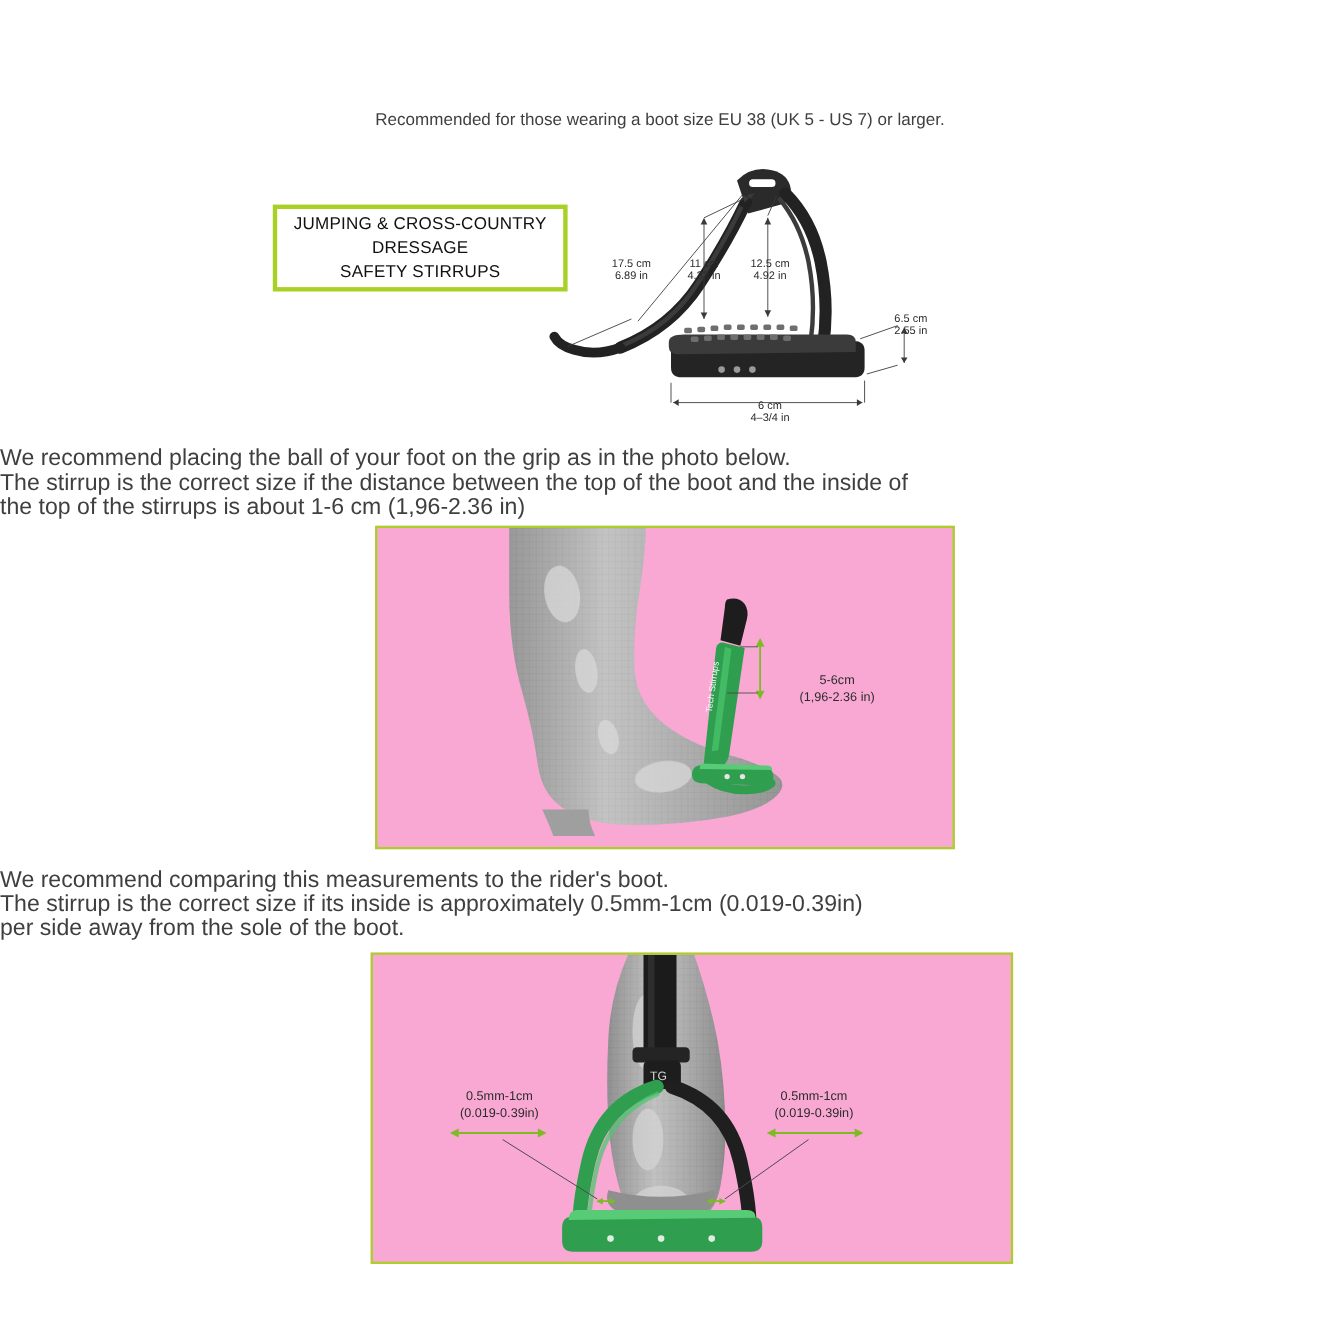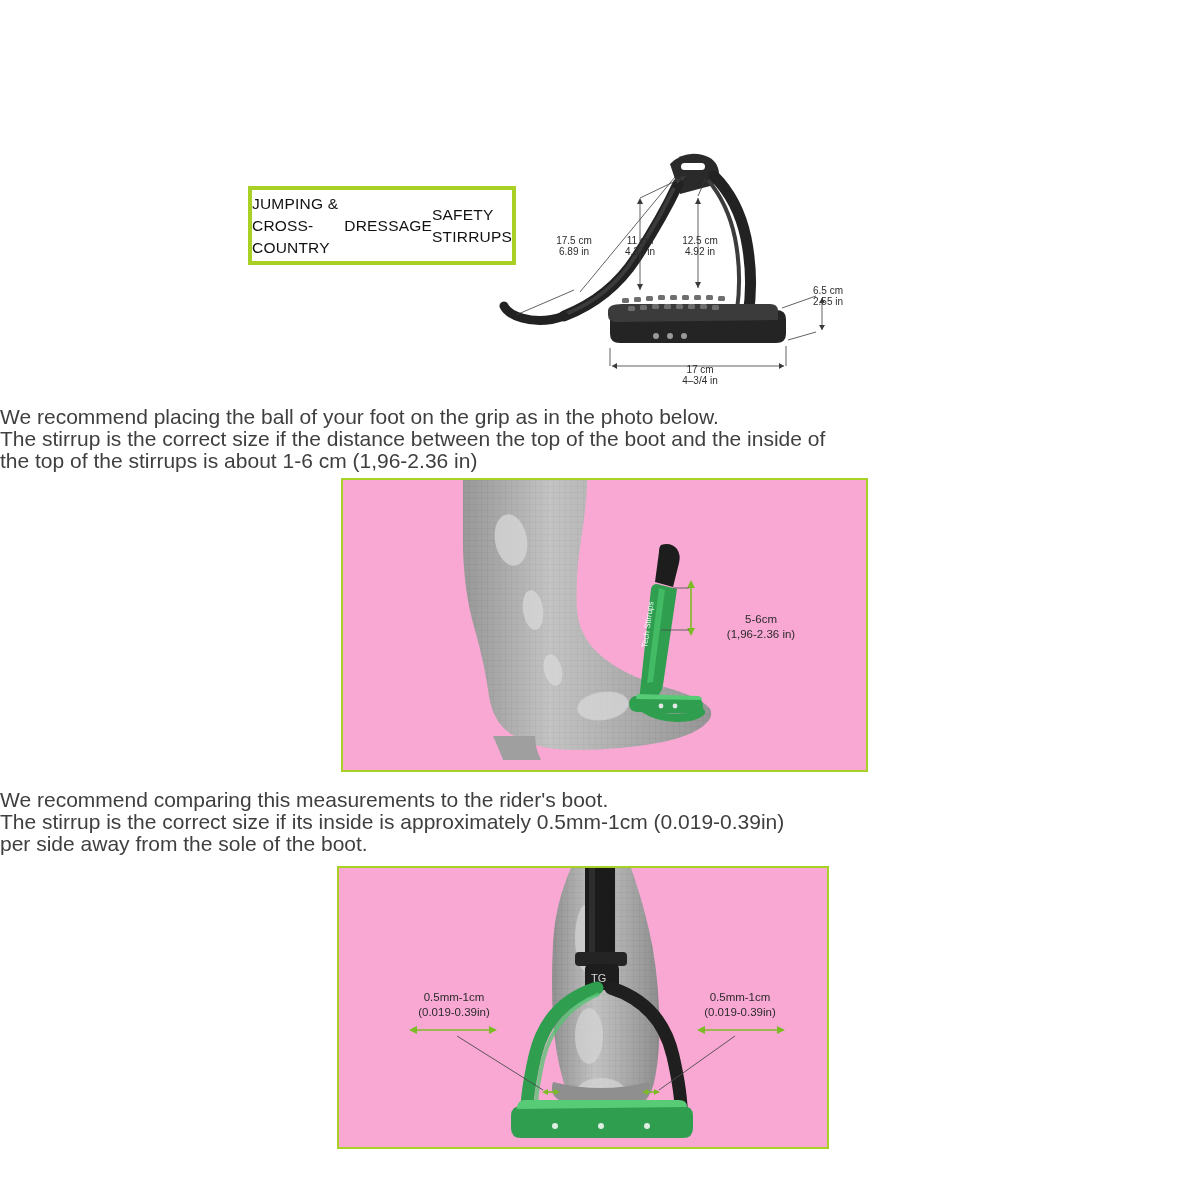--- a/index.html
+++ b/index.html
@@ -60,41 +60,41 @@
   .category-box {
     position: absolute;
     left: 248px;
     top: 186px;
     width: 268px;
     height: 79px;
     border: 4px solid #a9d125;
     background: #ffffff;
     box-sizing: border-box;
     display: flex;
-    flex-direction: row;
+    flex-direction: column;
     align-items: center;
     justify-content: center;
     line-height: 22px;
   }
   .category-box div {
     font-size: 15.5px;
     color: #111111;
     letter-spacing: 0.2px;
   }
 
   
   .photo-frame {
     position: absolute;
     border: 2px solid #a9d125;
     background: #f9a8d4;
     box-sizing: border-box;
     overflow: hidden;
   }
   .frame-1 { left: 341px; top: 478px; width: 527px; height: 294px; }
-  .frame-2 { left: 337px; top: 866px; width: 492px; height: 283px; }
+  .frame-2 { left: 337px; top: 866px; width: 584px; height: 283px; }
 
   
   .tech-area {
     position: absolute;
     left: 470px;
     top: 140px;
     width: 420px;
     height: 260px;
   }
   .dim-label {
@@ -116,20 +116,21 @@
     white-space: nowrap;
   }
 
   svg { display: block; }
 </style>
 </head>
 <body>
 
 <div class="page">
 
+  <div class="subtitle">Recommended for those wearing a boot size EU 38 (UK 5 - US 7) or larger.</div>
 
   <div class="category-box">
     <div>JUMPING &amp; CROSS-COUNTRY</div>
     <div>DRESSAGE</div>
     <div>SAFETY STIRRUPS</div>
   </div>
 
   <div class="tech-area">
     <svg width="420" height="260" viewBox="0 0 420 260">
 
@@ -221,21 +222,21 @@
     </div>
     <div class="dim-label" style="left:200px; top:95px; width:60px;">
       <div>12.5 cm</div>
       <div>4.92 in</div>
     </div>
     <div class="dim-label" style="left:330px; top:145px; width:56px;">
       <div>6.5 cm</div>
       <div>2.55 in</div>
     </div>
     <div class="dim-label" style="left:200px; top:224px; width:60px;">
-      <div>17 cm</div>
+      <div>6 cm</div>
       <div>4–3/4 in</div>
     </div>
   </div>
 
   <div class="para para-1">
     <div>We recommend placing the ball of your foot on the grip as in the photo below.</div>
     <div>The stirrup is the correct size if the distance between the top of the boot and the inside of</div>
     <div>the top of the stirrups is about 1-6 cm (1,96-2.36 in)</div>
   </div>
 

